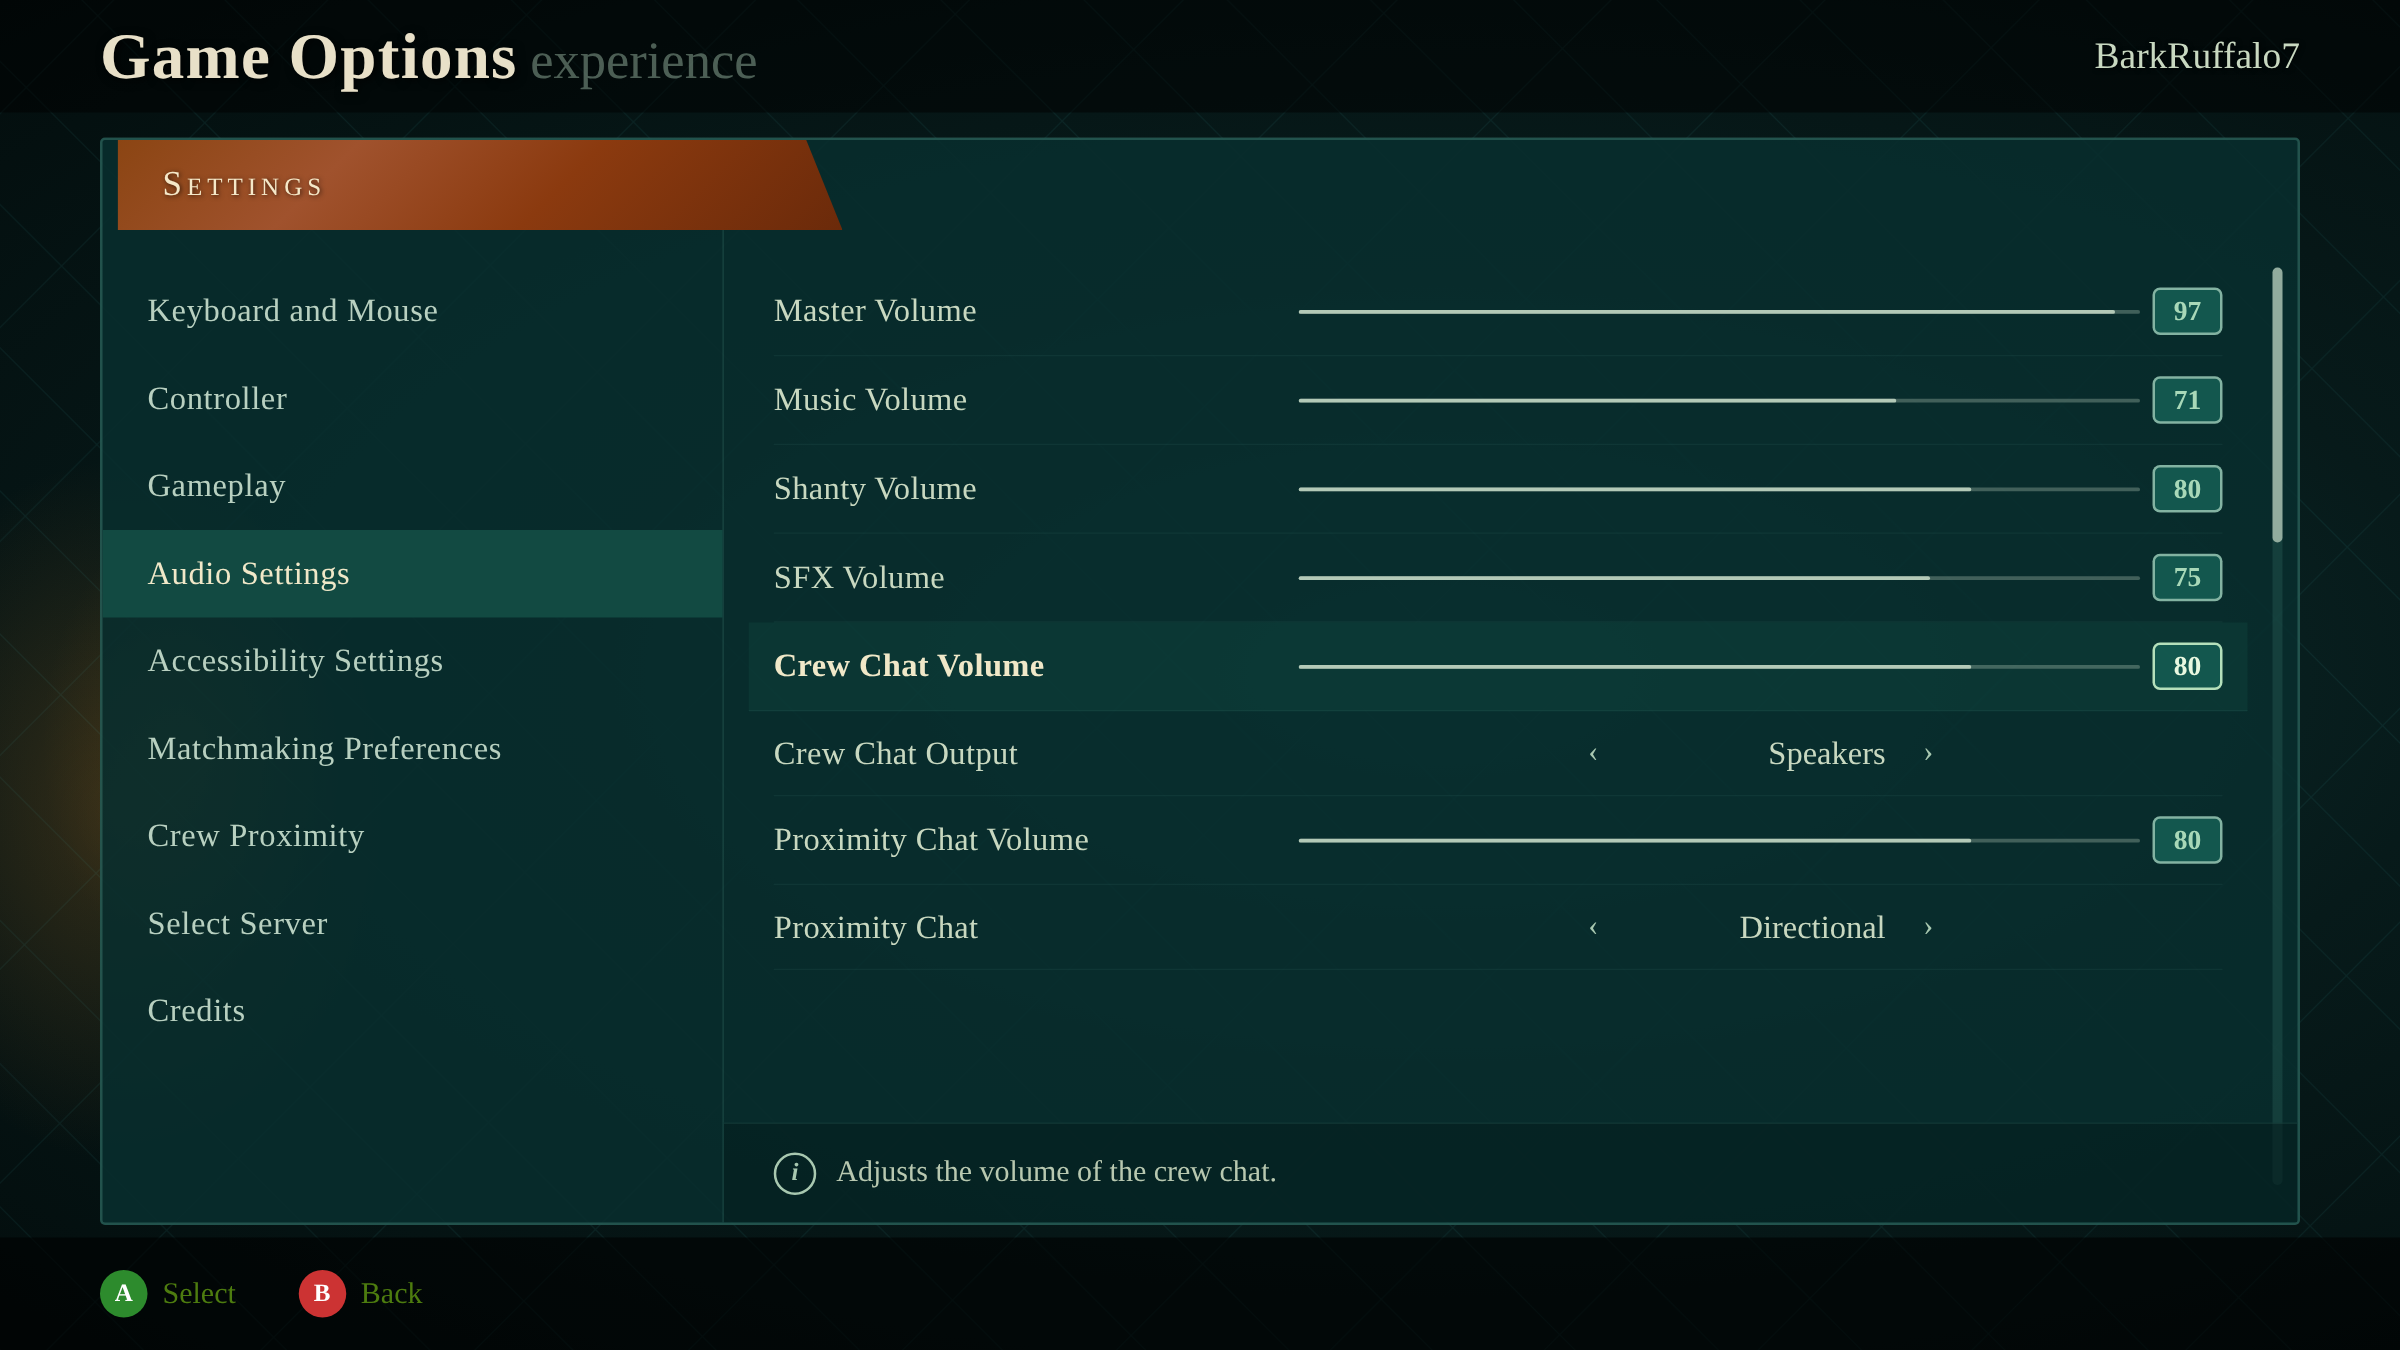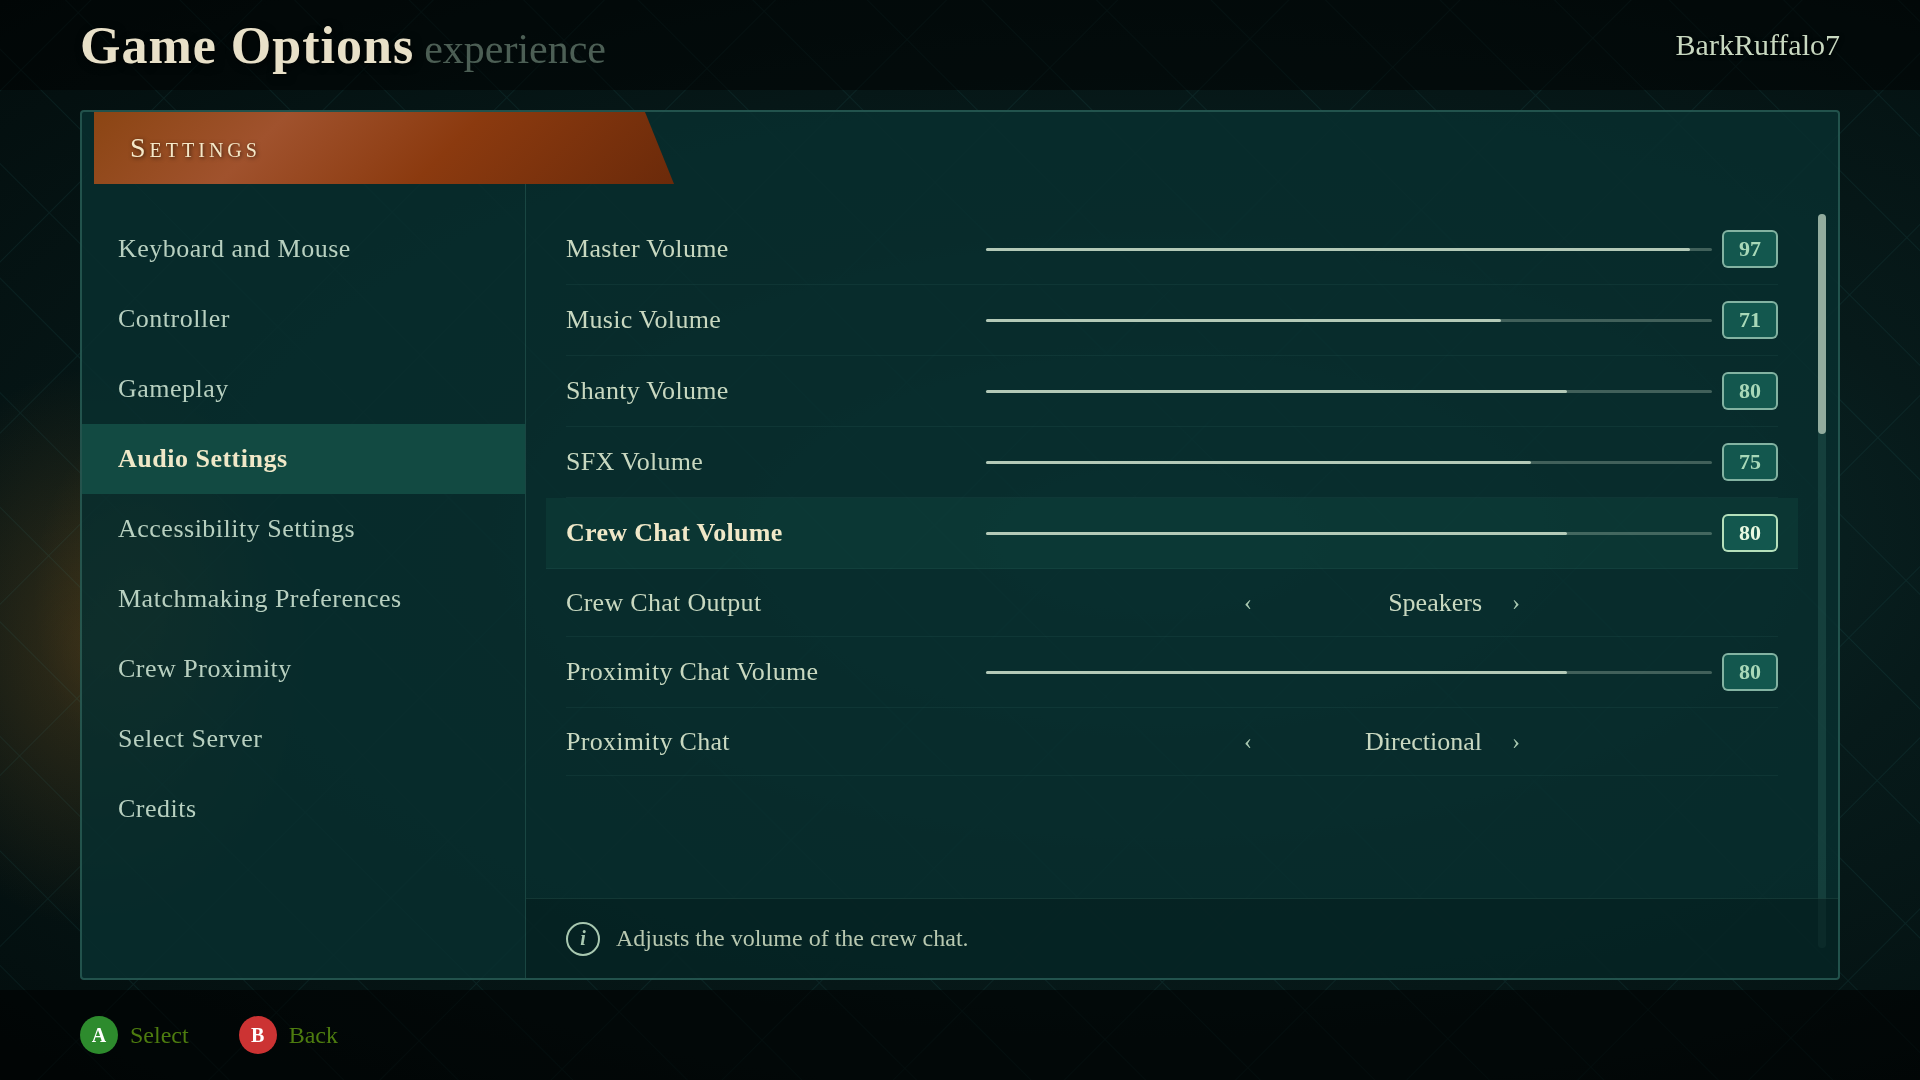--- a/index.html
+++ b/index.html
@@ -118,39 +118,39 @@
       position: absolute;
       top: 72px;
       left: 0;
       right: 0;
       bottom: 0;
       display: flex;
     }
 
     
     .left-nav {
-      width: 444px;
+      width: 497px;
       flex-shrink: 0;
       padding: 30px 0;
       border-right: 1px solid rgba(100,180,160,0.2);
     }
 
     .nav-item {
       padding: 20px 36px;
       font-size: 26px;
       color: #b8d0c0;
       cursor: pointer;
       transition: background 0.15s;
       letter-spacing: 0.5px;
     }
 
     .nav-item.active {
       background: rgba(20, 80, 70, 0.85);
       color: #f0e8c8;
-      font-weight: bold;
+      font-weight: normal;
     }
 
     
     .right-panel {
       flex: 1;
       padding: 20px 0;
       position: relative;
       overflow: hidden;
     }
 

